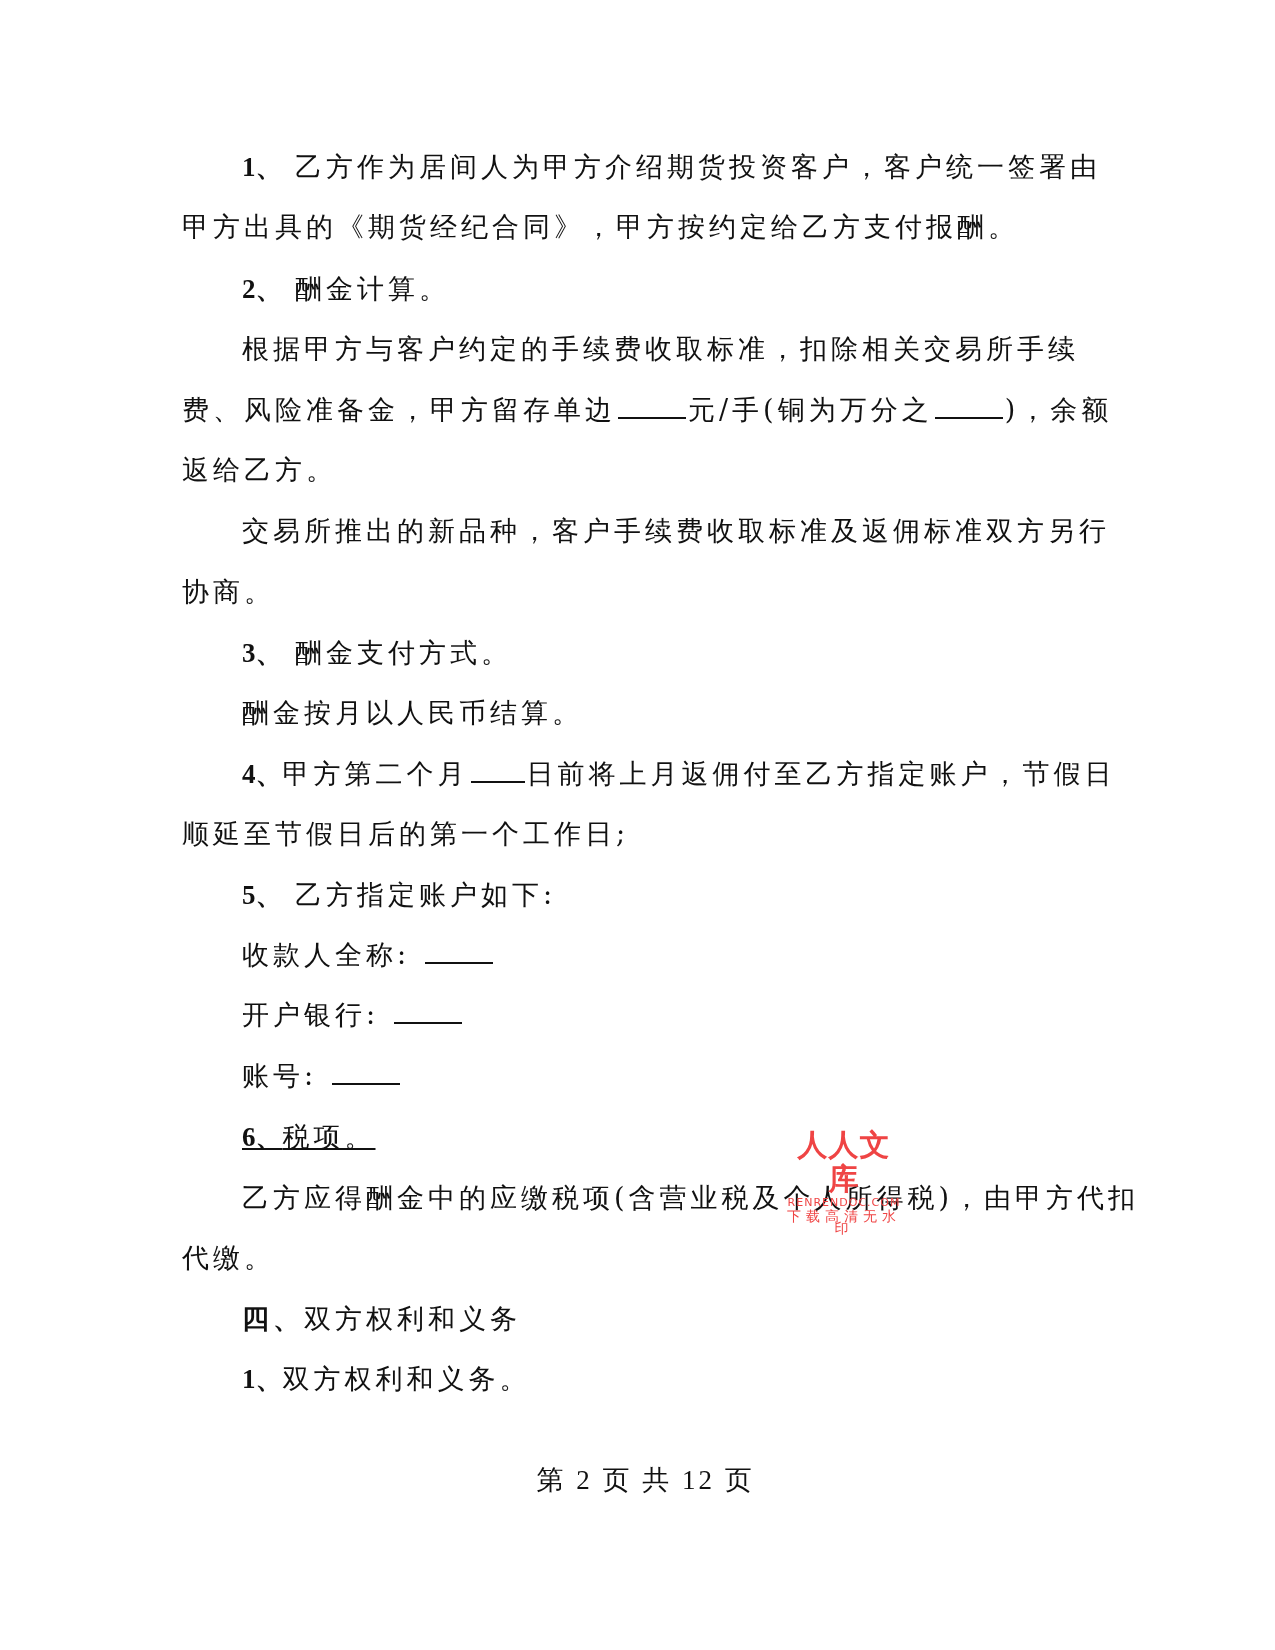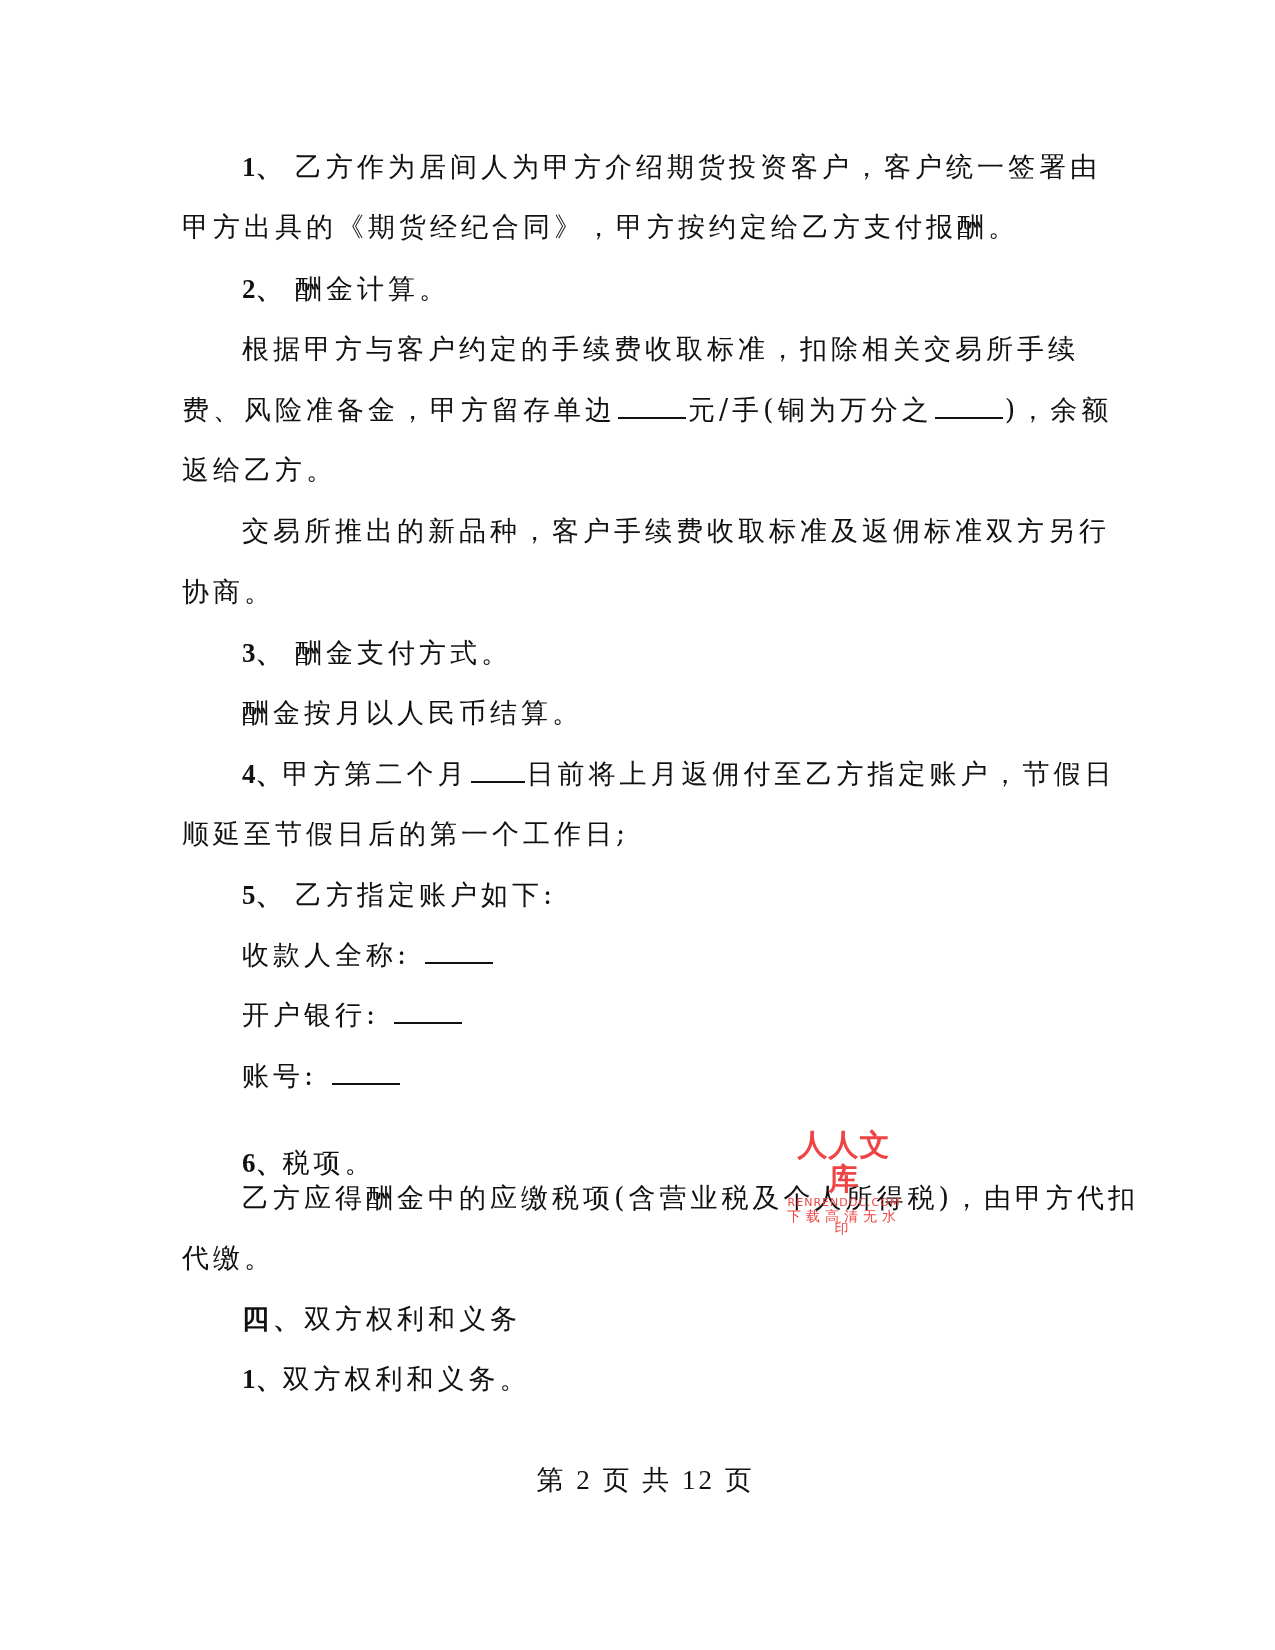--- a/index.html
+++ b/index.html
@@ -93,21 +93,21 @@
   </div>
   <div class="line ind" style="top:998px;">
     <span>开户银行:</span>
     <span class="blank" style="width:68px;"></span>
   </div>
   <div class="line ind" style="top:1059px;">
     <span>账号:</span>
     <span class="blank" style="width:68px;"></span>
   </div>
 
-  <div class="line ind" style="top:1146px;">
+  <div class="line ind" style="top:1120px;text-decoration:underline;">
     <span class="num">6、</span><span>税项。</span>
   </div>
   <div class="line ind" style="top:1181px;">
     <span>乙方应得酬金中的应缴税项(含营业税及个人所得税)，由甲方代扣</span>
   </div>
   <div class="line flush" style="top:1241px;">
     <span>代缴。</span>
   </div>
 
   <div class="line ind bold" style="top:1302px;">

